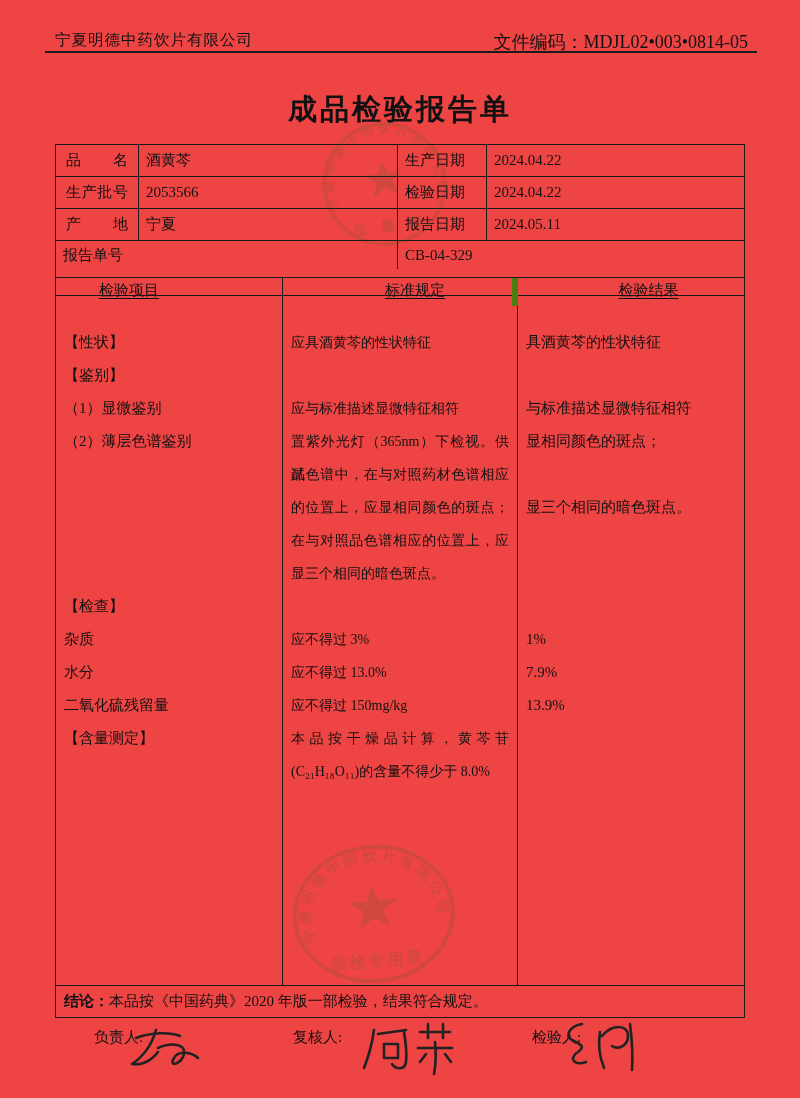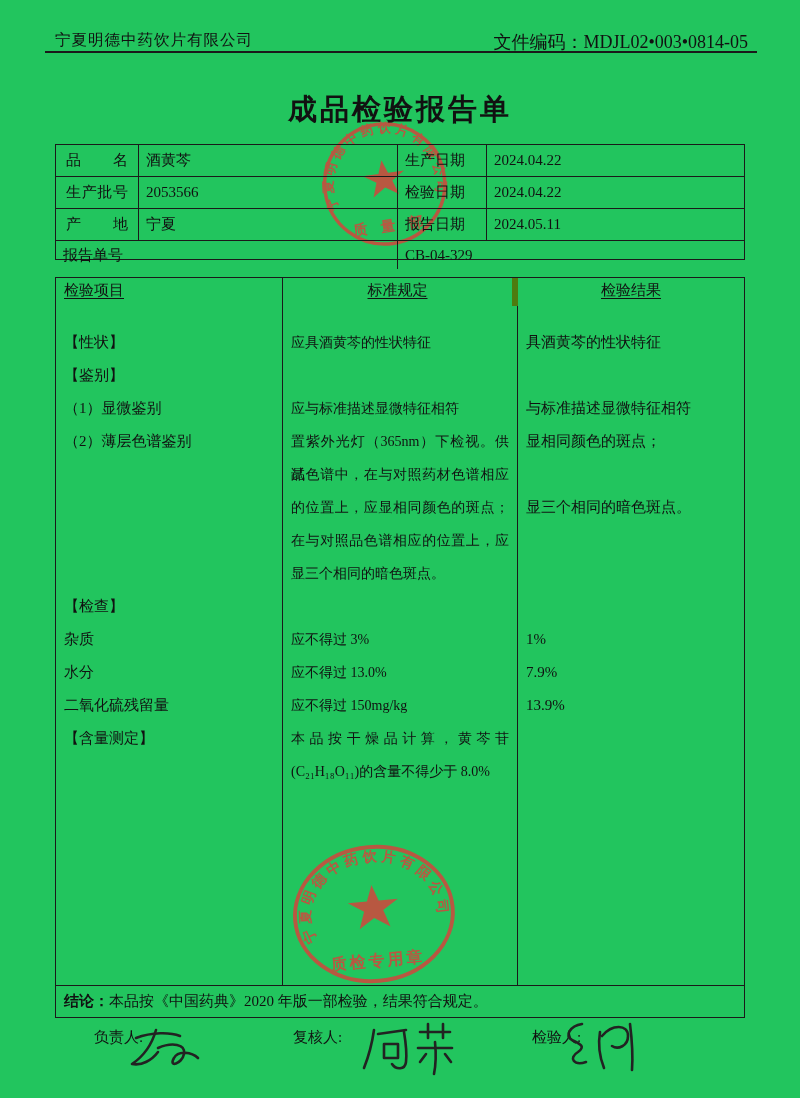--- a/index.html
+++ b/index.html
@@ -1,33 +1,33 @@
 <!DOCTYPE html>
 <html><head>
 <meta charset="utf-8">
 <style>
   html,body{margin:0;padding:0;background:#888;}
   .page{
     position:relative;
     width:800px;height:1098px;
-    background:#22c55e;
+    background:#ef4444;
     font-family:"Liberation Serif","DejaVu Serif",serif;
     color:#111;
     overflow:hidden;
   }
   
   .hdr-company{position:absolute;left:55px;top:30px;font-size:15.5px;letter-spacing:1px;}
   .hdr-code{position:absolute;right:52px;top:30px;font-size:18px;}
   .hdr-rule{position:absolute;left:45px;top:51px;width:712px;height:2px;background:#1a1a1a;}
   
   .title{position:absolute;left:0;top:90px;width:800px;text-align:center;
     font-size:29px;font-weight:bold;letter-spacing:3px;}
   
   .info-table{
-    position:absolute;left:55px;top:144px;width:690px;height:116px;
+    position:absolute;left:55px;top:144px;width:690px;height:152px;
     box-sizing:border-box;border:1px solid #1a1a1a;
     display:grid;
     grid-template-columns:83px 259px 89px 257px;
     grid-template-rows:32px 32px 32px 28px;
     font-size:15px;
   }
   .info-table .cell{
     box-sizing:border-box;
     border-right:1px solid #1a1a1a;border-bottom:1px solid #1a1a1a;
     padding-left:7px;display:flex;align-items:center;white-space:nowrap;
@@ -38,21 +38,21 @@
     text-align:justify;text-align-last:justify;}
   .info-table .cell.span2a{grid-column:1 / 3;}
   .info-table .cell.span2b{grid-column:3 / 5;}
   
   .main-table{
     position:absolute;left:55px;top:277px;width:690px;height:741px;
     box-sizing:border-box;border:1px solid #1a1a1a;
     display:flex;flex-direction:column;font-size:15px;
   }
   .mt-head{display:grid;grid-template-columns:227px 235px 226px;height:28px;flex:0 0 auto;}
-  .mt-head .hcell{box-sizing:border-box;padding-top:3px;}
+  .mt-head .hcell{box-sizing:border-box;padding-top:3px;margin-left:35px;}
   .mt-head .hcell span{text-decoration:underline;text-underline-offset:3px;}
   .mt-head .h1{padding-left:8px;border-right:1px solid #1a1a1a;}
   .mt-head .h2{text-align:center;border-right:6px solid #4d7c0f;}
   .mt-head .h3{text-align:center;}
   .mt-body{display:grid;grid-template-columns:227px 235px 226px;flex:1 1 auto;}
   .mt-col{box-sizing:border-box;padding-top:20px;overflow:hidden;}
   .mt-col.c1{padding-left:8px;padding-right:6px;border-right:1px solid #1a1a1a;}
   .mt-col.c2{padding-left:8px;padding-right:8px;border-right:1px solid #1a1a1a;font-size:14px;}
   .mt-col.c3{padding-left:8px;padding-right:6px;}
   .line{height:33px;line-height:33px;white-space:nowrap;}

